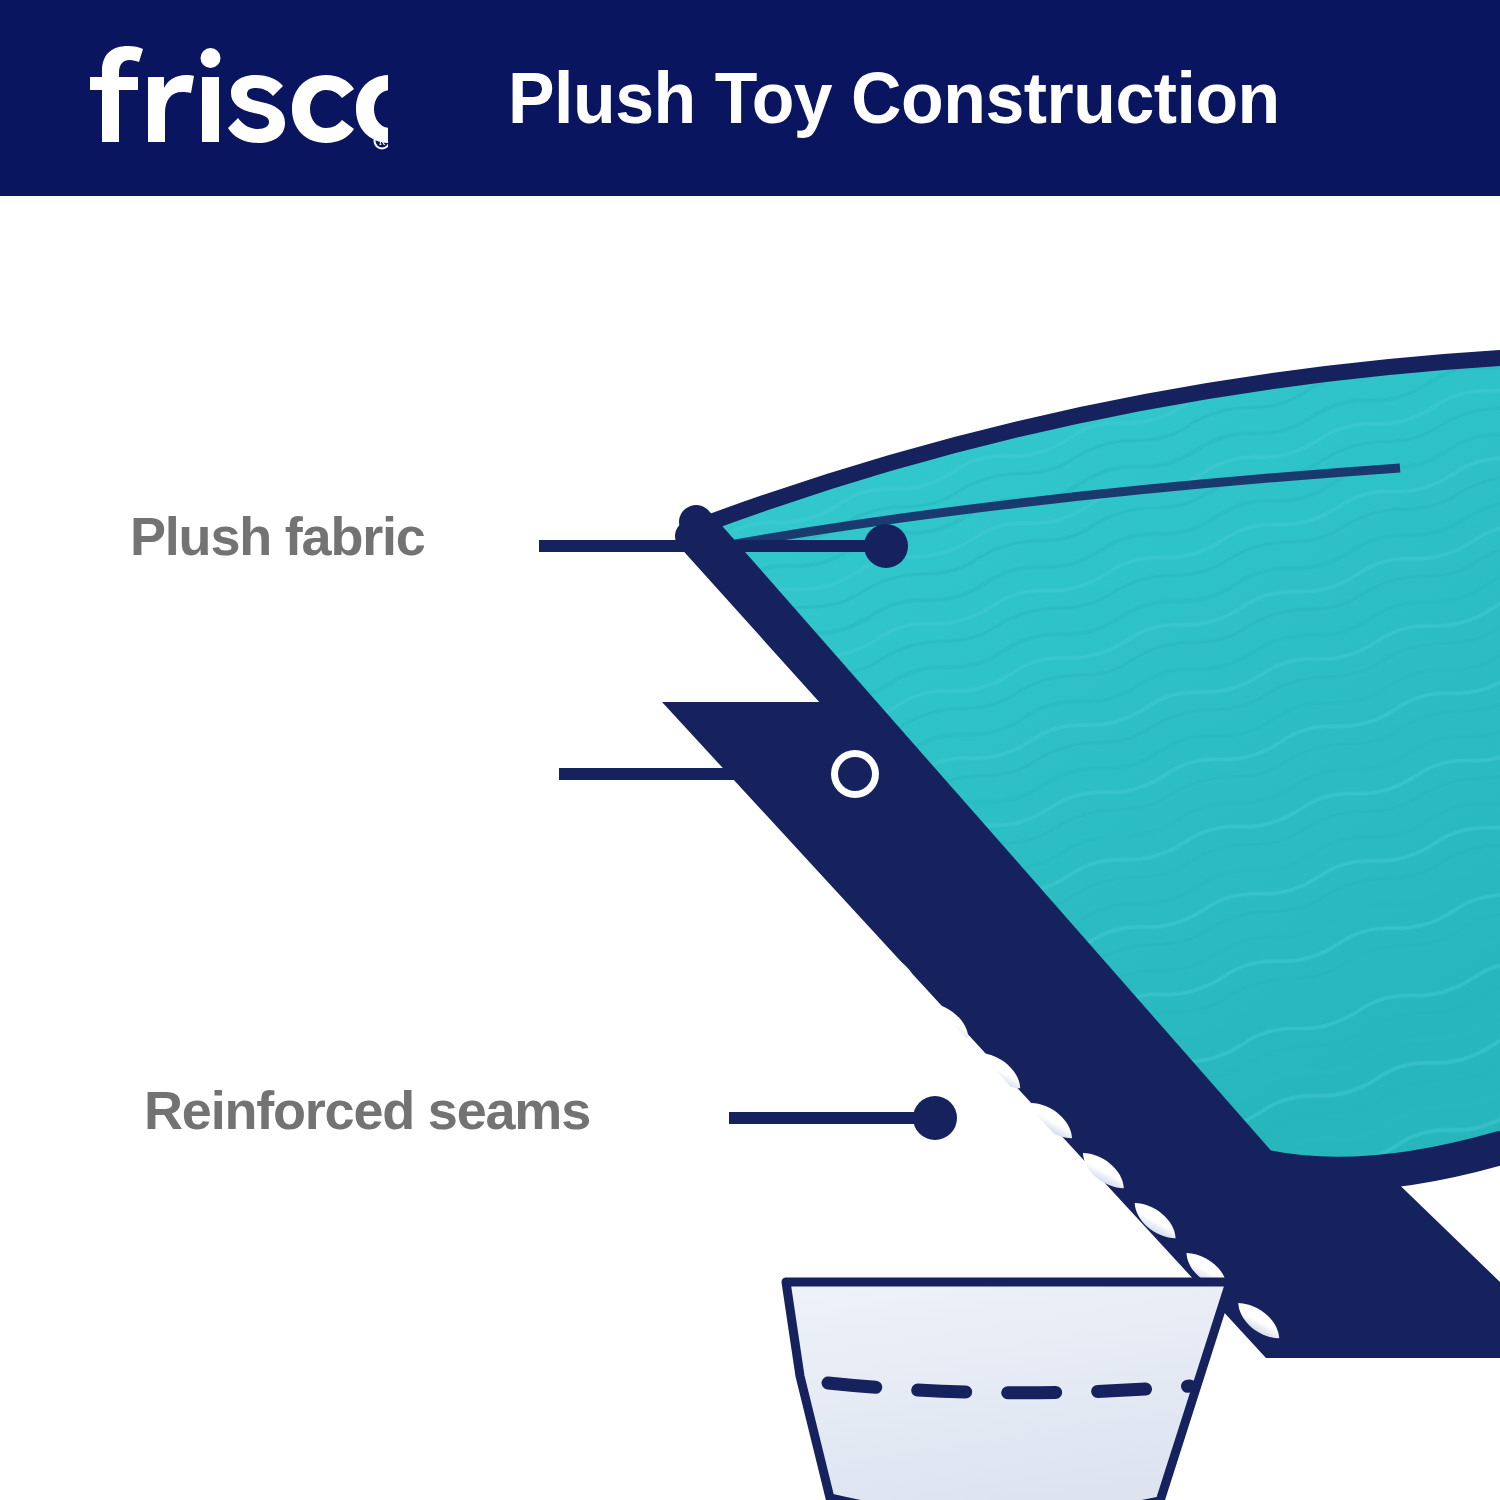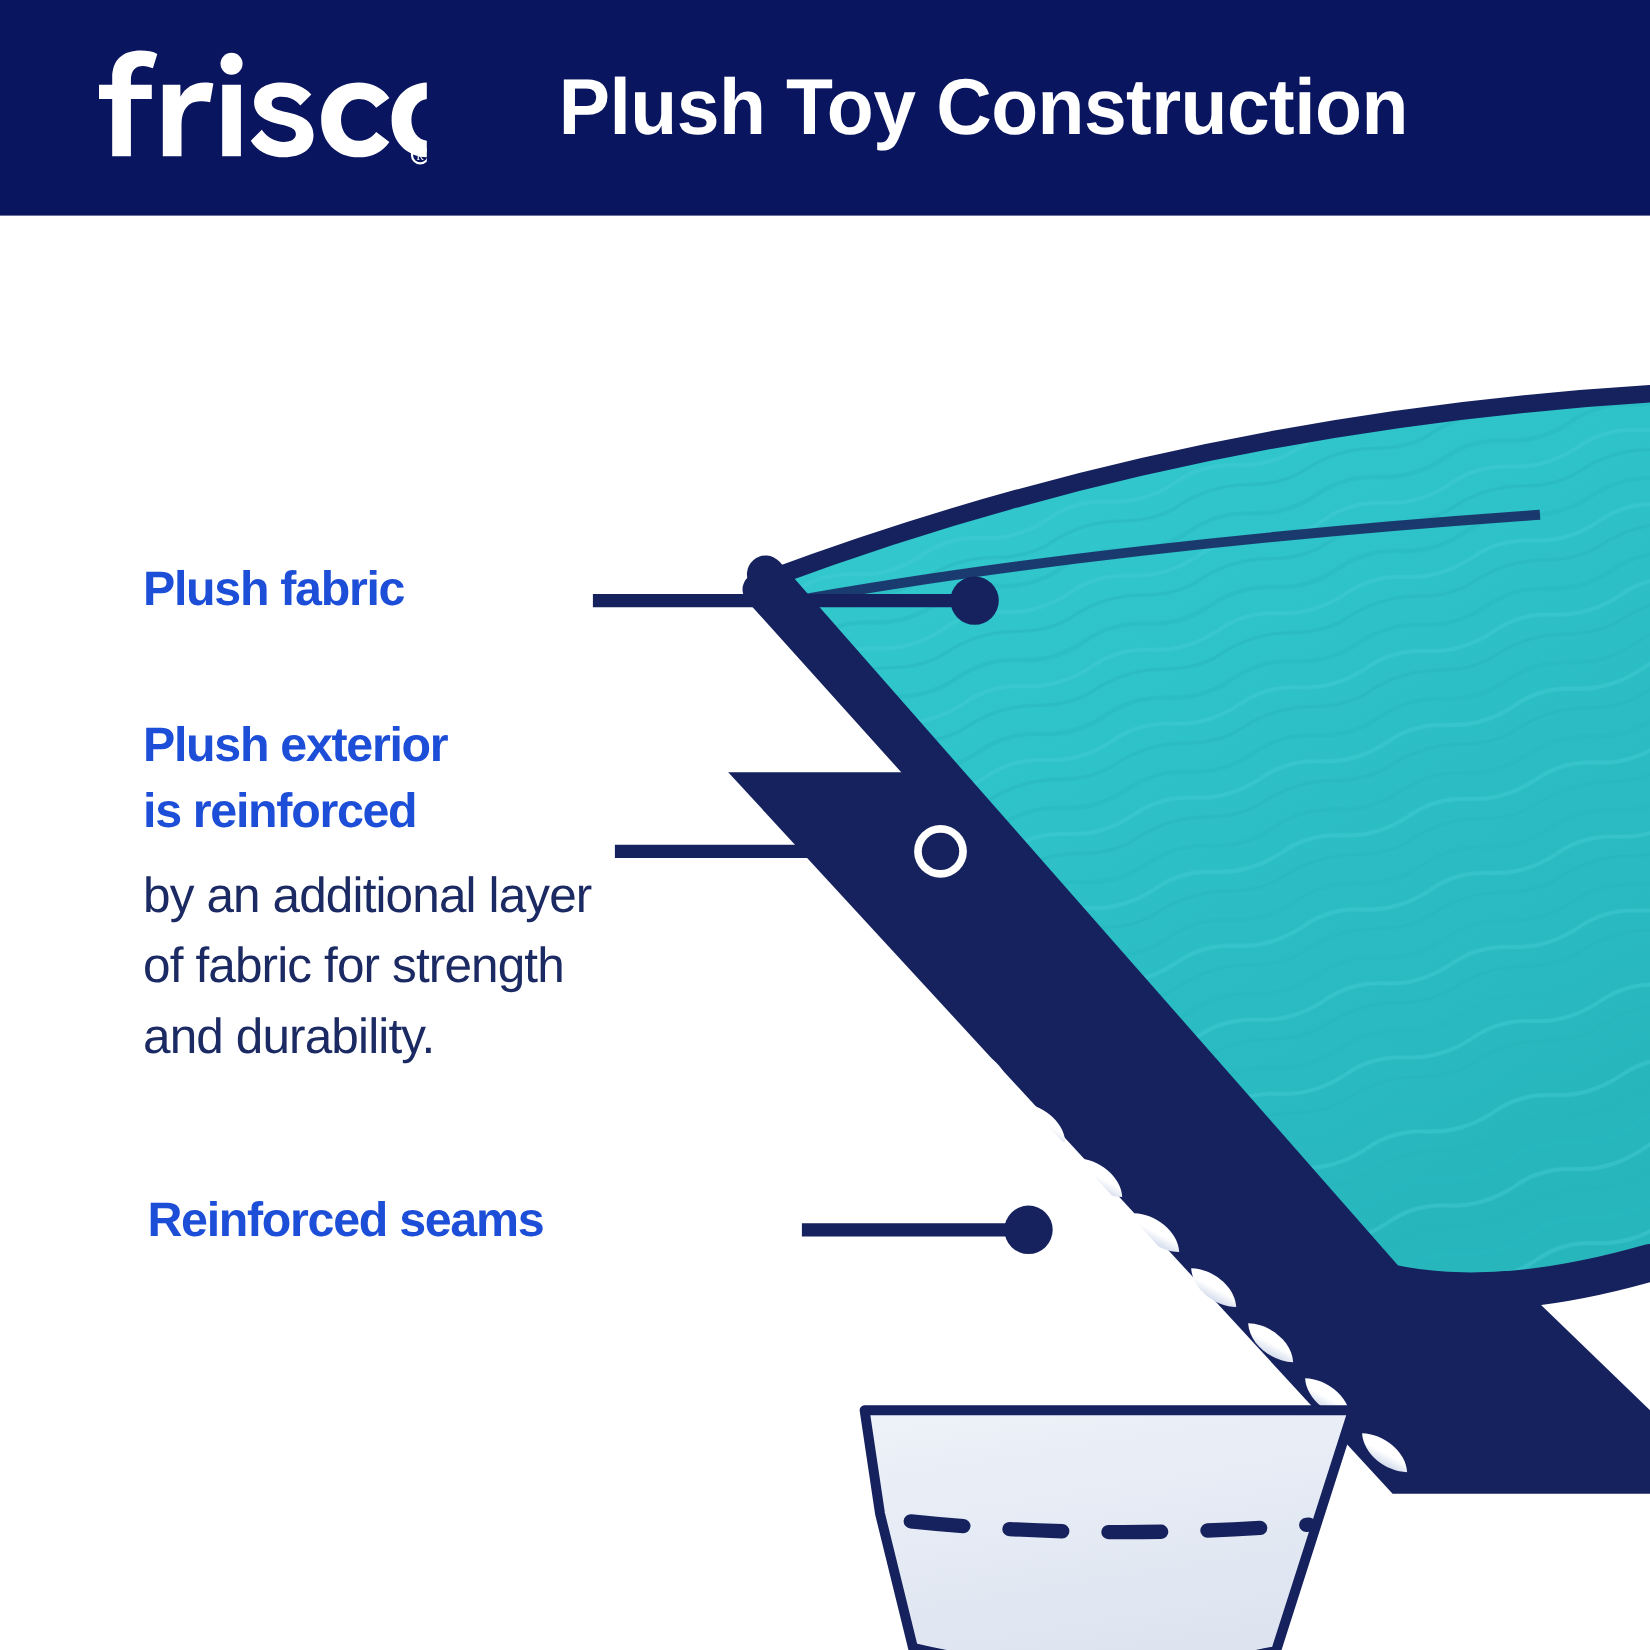--- a/index.html
+++ b/index.html
@@ -68,24 +68,24 @@
   }
 
   
   .callout {
     position: absolute;
     color: #17235e;
   }
   .callout-heading {
     font-family: "Liberation Sans", sans-serif;
     font-weight: bold;
-    font-size: 44px;
+    font-size: 54px;
     line-height: 60px;
     letter-spacing: -1.2px;
-    color: #1d4ed8;
+    color: #737373;
     white-space: nowrap;
   }
   .callout-body {
     font-family: "Liberation Sans", sans-serif;
     font-weight: normal;
     font-size: 45px;
     line-height: 64px;
     letter-spacing: -0.8px;
     color: #1b2a63;
     white-space: nowrap;
@@ -93,21 +93,21 @@
 
   #callout-plush-fabric {
     left: 130px;
     top: 506px;
   }
   #callout-plush-exterior {
     left: 130px;
     top: 648px;
   }
   #callout-reinforced-seams {
-    left: 134px;
+    left: 144px;
     top: 1080px;
   }
 
   .leader-layer {
     position: absolute;
     left: 0;
     top: 0;
     width: 1500px;
     height: 1500px;
     pointer-events: none;
@@ -380,25 +380,18 @@
     <g>
       <line x1="735" y1="1118" x2="928" y2="1118" stroke="#16225e" stroke-width="12" stroke-linecap="square"></line>
       <circle cx="935" cy="1118" r="22" fill="#16225e"></circle>
     </g>
   </svg>
 
   <div class="callout" id="callout-plush-fabric">
     <div class="callout-heading">Plush fabric</div>
   </div>
 
-  <div class="callout" id="callout-plush-exterior">
-    <div class="callout-heading">Plush exterior</div>
-    <div class="callout-heading">is reinforced</div>
-    <div class="callout-body" style="margin-top:14px;">by an additional layer</div>
-    <div class="callout-body">of fabric for strength</div>
-    <div class="callout-body">and durability.</div>
-  </div>
 
   <div class="callout" id="callout-reinforced-seams">
     <div class="callout-heading">Reinforced seams</div>
   </div>
 
 </div>
 
 </body></html>

